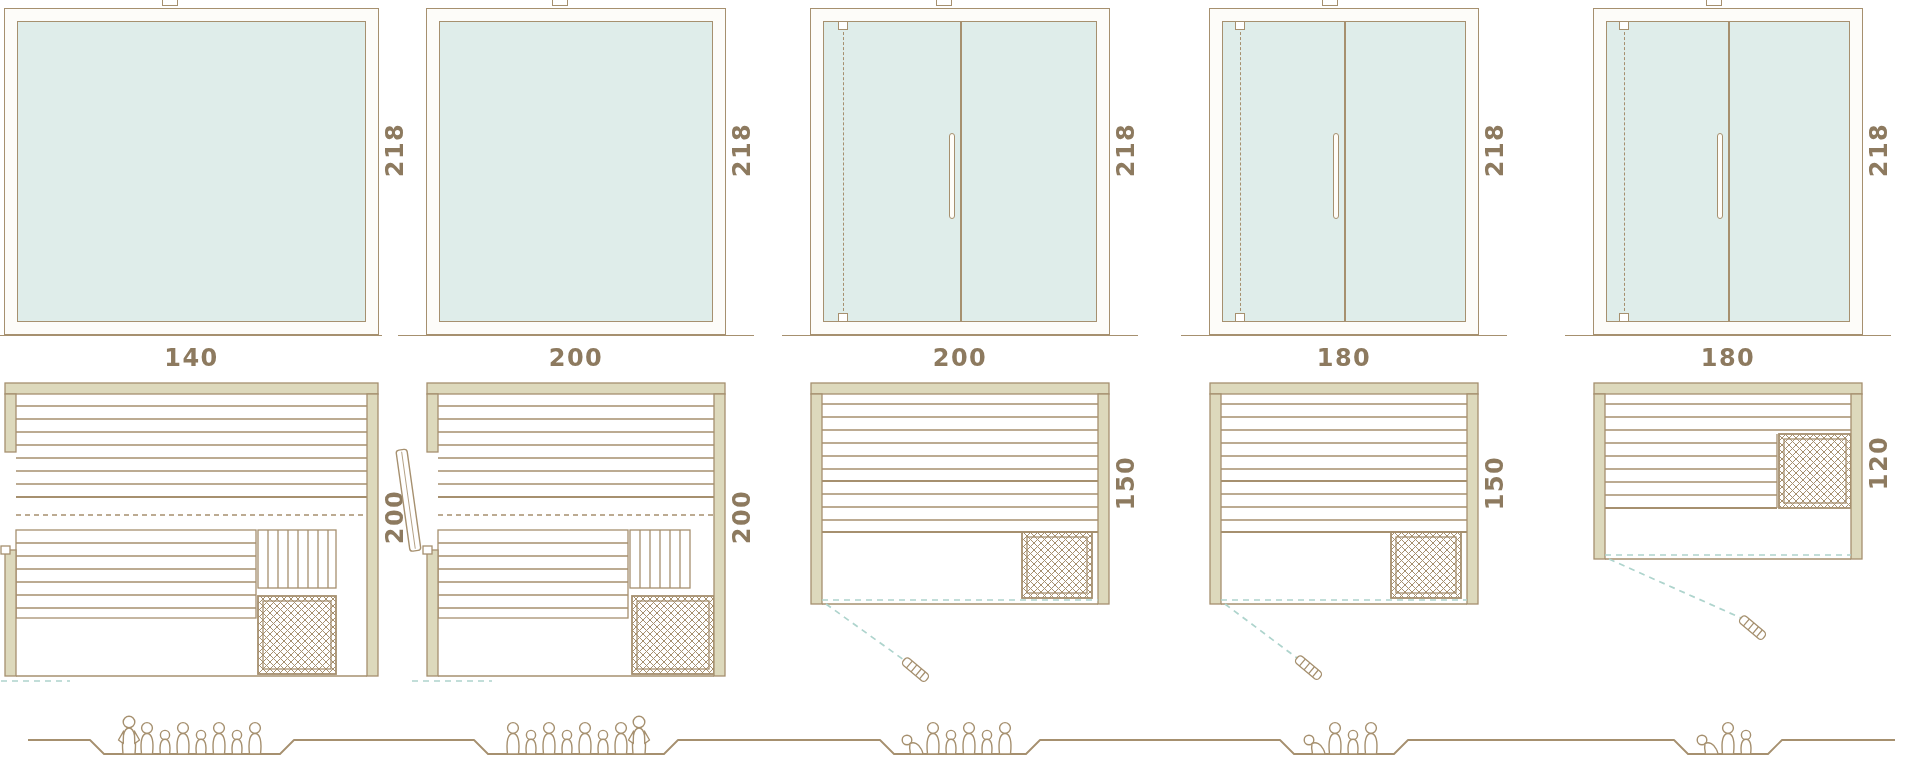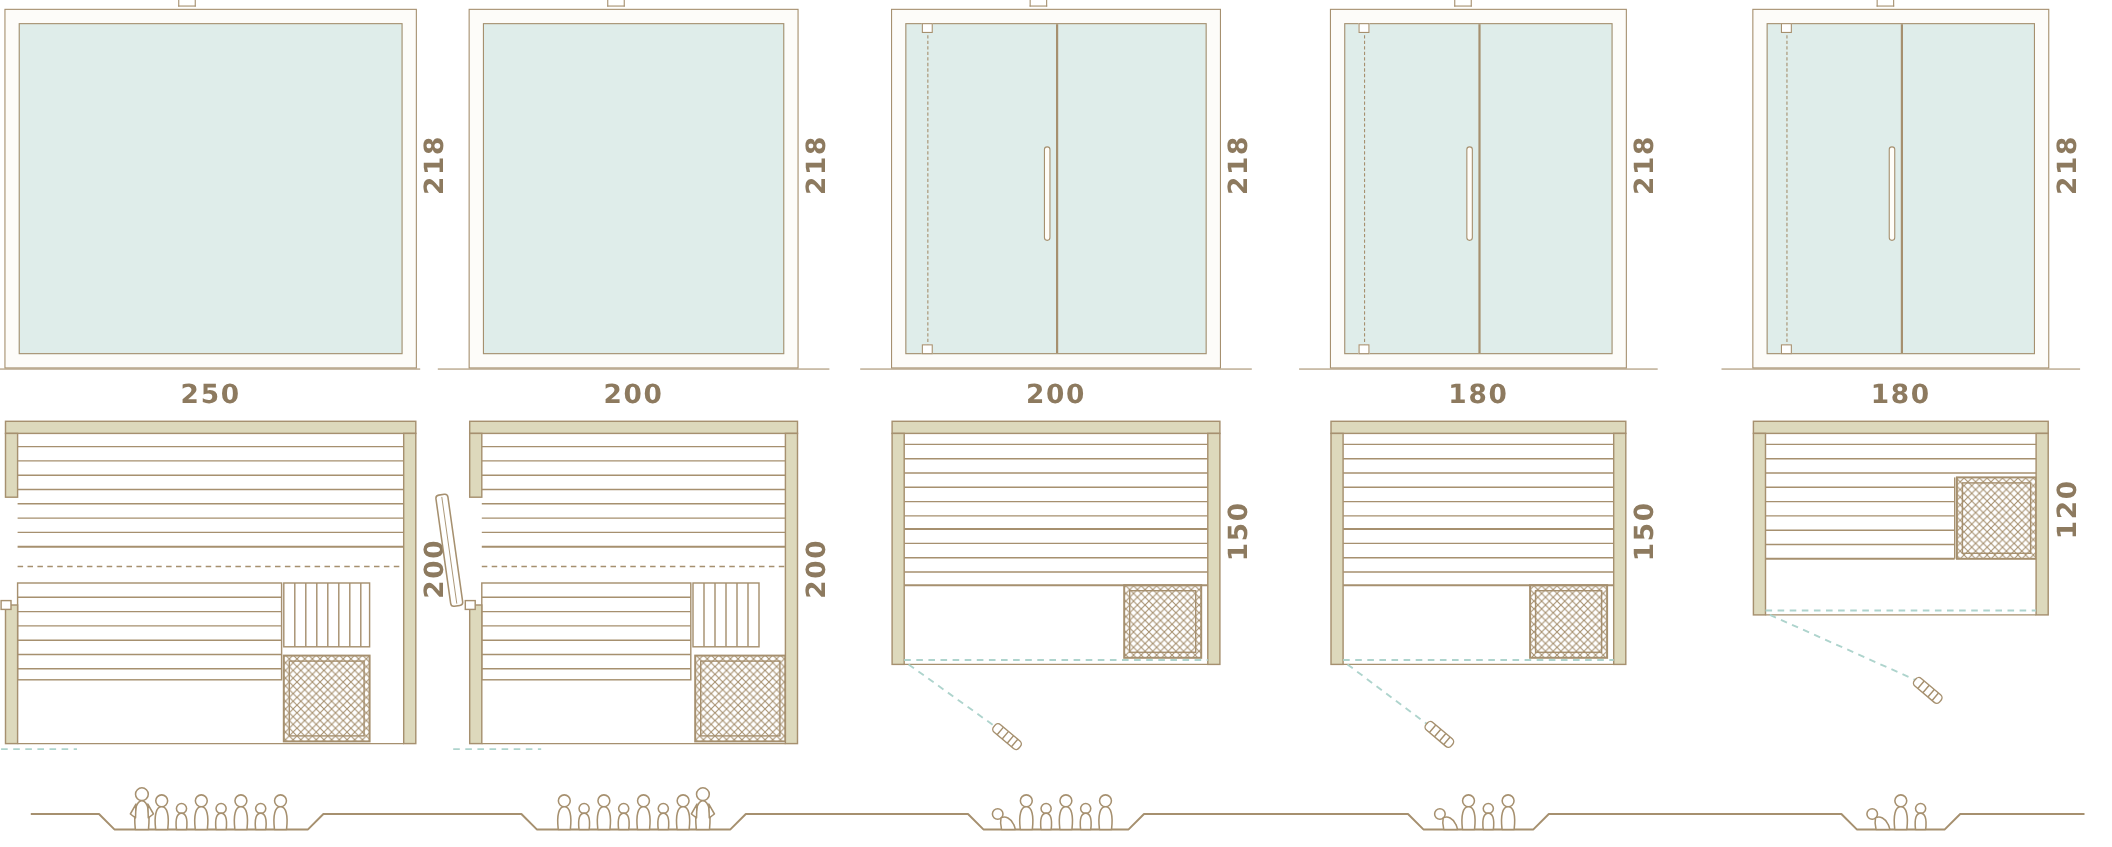--- a/index.html
+++ b/index.html
@@ -68,21 +68,21 @@
 </svg>
 
 <div class="stage">
 
   <section class="col" style="left:0">
     <div class="toptick" style="left:162px"></div>
     <div class="elev" style="left:4px; width:375px">
       <div class="glass"></div>
     </div>
     <div class="gline" style="left:0; width:382px"></div>
-    <div class="dim dim-w" style="left:4px; width:375px">250</div>
+    <div class="dim dim-w" style="left:4px; width:375px">140</div>
     <div class="dim rot" style="left:365px; top:138px">218</div>
 
     <svg class="plan" style="left:4px" width="375" height="300" viewBox="0 0 375 300">
       <g fill="none" stroke="#a6906f" stroke-width="1.3">
         <path d="M12 24H363 M12 37H363 M12 50H363 M12 63H363 M12 76H363 M12 89H363 M12 102H363"></path>
         <line x1="12" y1="115" x2="363" y2="115" stroke-width="1.8"></line>
         <line x1="12" y1="133" x2="363" y2="133" stroke-dasharray="5 4"></line>
         <rect x="12" y="148" width="240" height="88"></rect>
         <path d="M12 161H252 M12 174H252 M12 187H252 M12 200H252 M12 213H252 M12 226H252"></path>
         <rect x="254" y="148" width="78" height="58"></rect>

